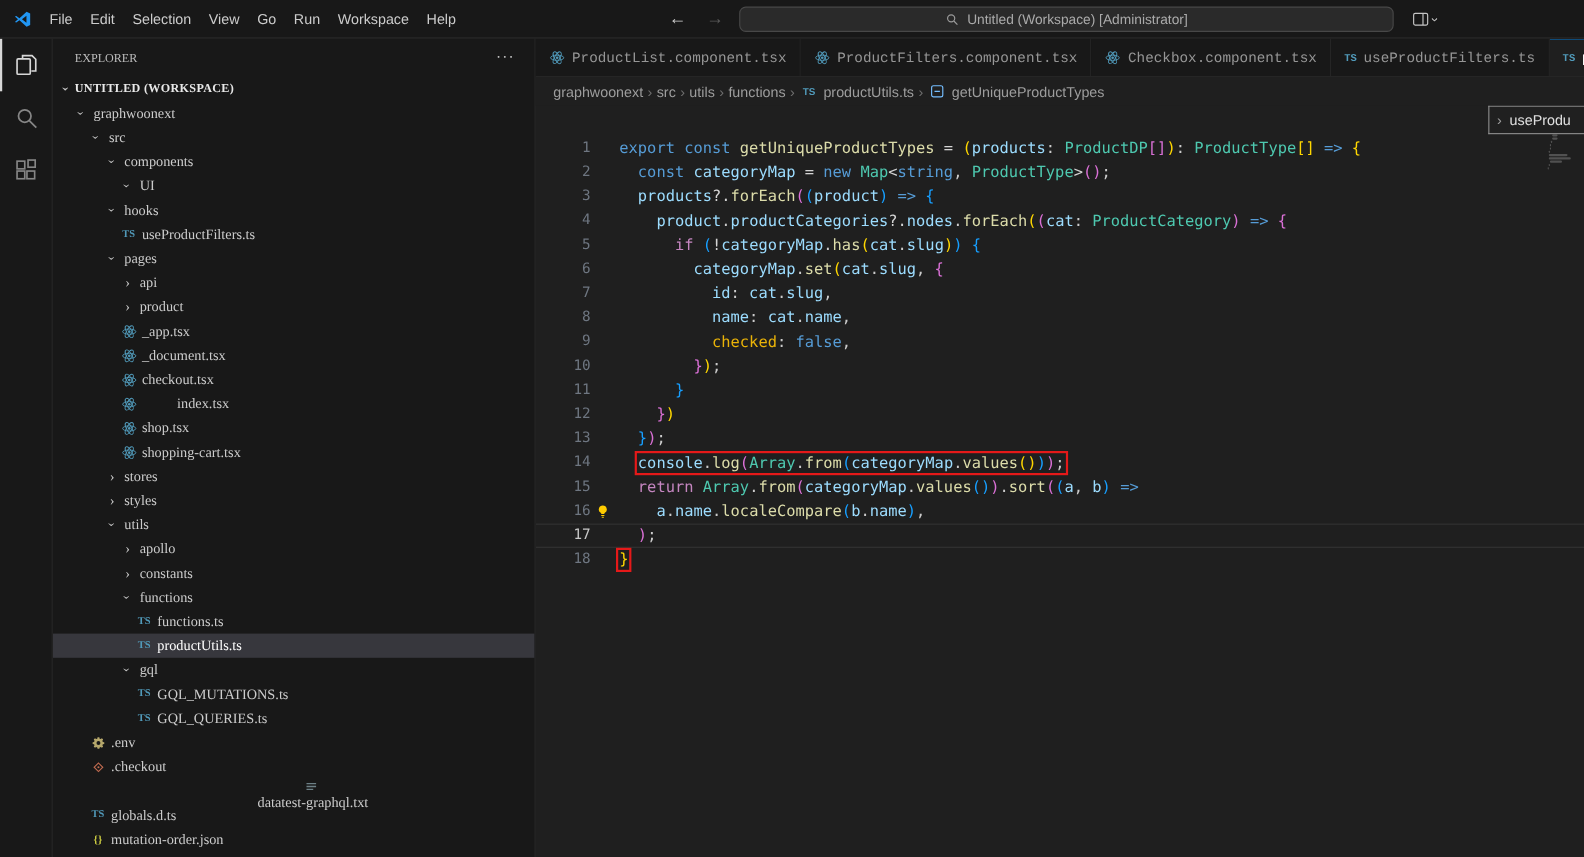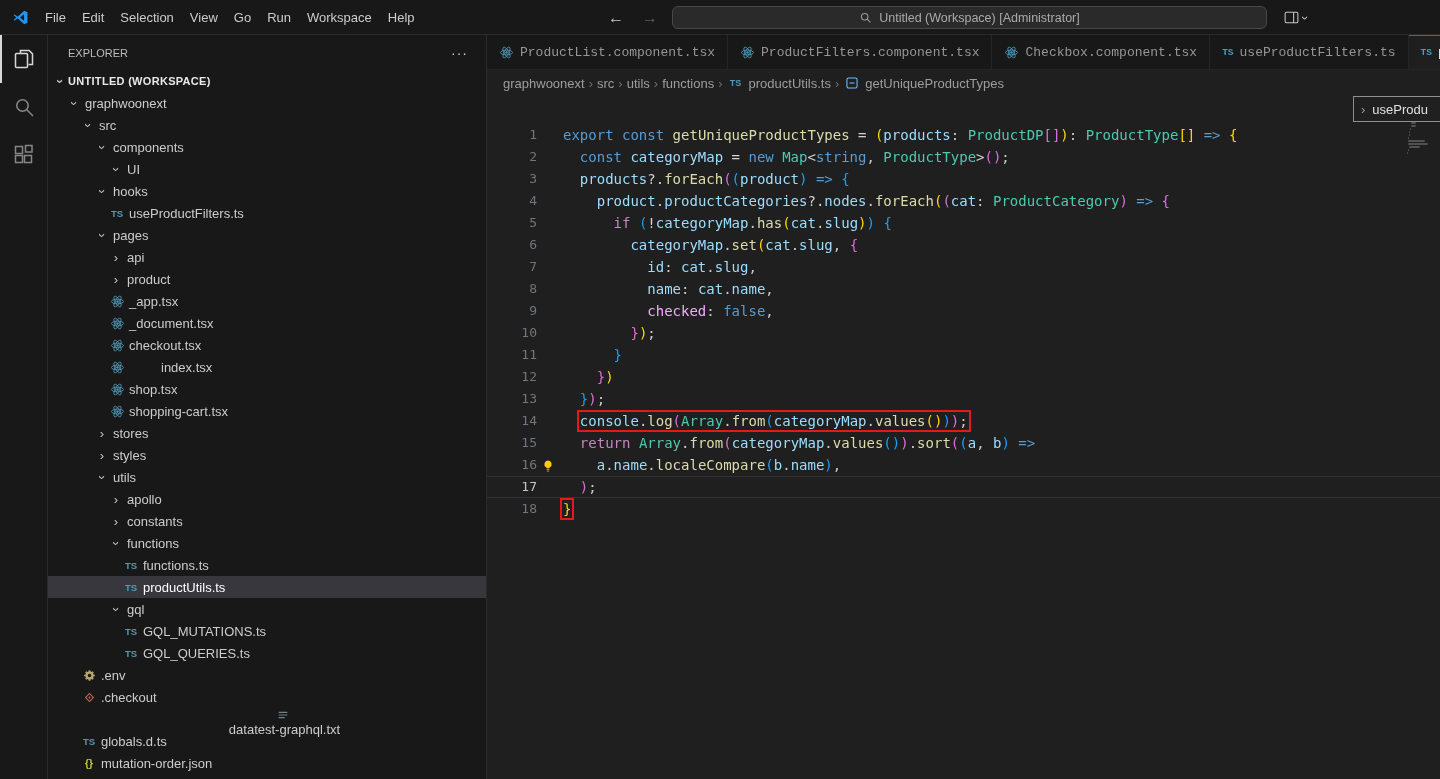--- a/index.html
+++ b/index.html
@@ -17,21 +17,21 @@
   .cmd-center{position:absolute;left:672px;top:6px;width:595px;height:23px;background:#2a2a2a;border:1px solid #484848;border-radius:6px;display:flex;align-items:center;justify-content:center;gap:7px;font-size:12.5px;color:#aaaaaa;}
   .title-right{position:absolute;right:133px;top:0;height:35px;display:flex;align-items:center;gap:3px;color:#c5c5c5;}
   .chev-down{display:inline-block;transform:rotate(90deg);font-size:12px;color:#c5c5c5;}
 
   
   .main{display:flex;height:744px;}
   .activitybar{width:48px;background:#181818;border-right:1px solid #2b2b2b;display:flex;flex-direction:column;}
   .ab-item{height:48px;display:flex;align-items:center;justify-content:center;color:#868686;border-left:2px solid transparent;padding-right:2px;cursor:pointer;}
   .ab-item.active{color:#d7d7d7;border-left-color:#d7d7d7;}
 
-  .sidebar{width:439px;background:#181818;border-right:1px solid #2b2b2b;overflow:hidden;}
+  .sidebar{width:439px;background:#181818;border-right:1px solid #2b2b2b;overflow:hidden;font-family:Liberation Serif, serif;}
   .sidebar-header{height:35px;display:flex;align-items:center;justify-content:space-between;padding:0 18px 0 20px;font-size:11px;color:#bbbbbb;}
   .more{font-size:14px;letter-spacing:1px;color:#cccccc;cursor:pointer;}
   .workspace-row{height:22px;display:flex;align-items:center;font-size:11px;font-weight:700;color:#e8e8e8;padding-left:4px;letter-spacing:.3px;cursor:pointer;}
   .tree{overflow:hidden;}
   .tree-row{height:22px;display:flex;align-items:center;color:#cccccc;cursor:pointer;white-space:nowrap;}
   .tree-row.selected{background:#37373d;color:#ffffff;}
   .twistie{width:16px;flex:none;text-align:center;color:#c5c5c5;font-size:13px;}
   .twistie.expanded{transform:rotate(90deg);}
   .file-icon{width:18px;flex:none;display:flex;align-items:center;justify-content:center;}
   .tree-label{margin-left:3px;}
@@ -442,21 +442,21 @@
     <div class="code-wrap">
       <div id="code">
           <div class="code-line"><span class="ln">1</span><span class="gutter"></span><span class="line-content" style="padding-left: 0px;"><span style="color: rgb(86, 156, 214);">export </span><span style="color: rgb(86, 156, 214);">const </span><span style="color: rgb(220, 220, 170);">getUniqueProductTypes</span><span style="color: rgb(212, 212, 212);"> = </span><span style="color: rgb(255, 215, 0);">(</span><span style="color: rgb(156, 220, 254);">products</span><span style="color: rgb(204, 204, 204);">: </span><span style="color: rgb(78, 201, 176);">ProductDP</span><span style="color: rgb(218, 112, 214);">[]</span><span style="color: rgb(255, 215, 0);">)</span><span style="color: rgb(204, 204, 204);">: </span><span style="color: rgb(78, 201, 176);">ProductType</span><span style="color: rgb(255, 215, 0);">[]</span><span style="color: rgb(204, 204, 204);"> </span><span style="color: rgb(86, 156, 214);">=&gt;</span><span style="color: rgb(204, 204, 204);"> </span><span style="color: rgb(255, 215, 0);">{</span></span></div>
           <div class="code-line"><span class="ln">2</span><span class="gutter"></span><span class="line-content" style="padding-left: 16.86px;"><span style="color: rgb(86, 156, 214);">const </span><span style="color: rgb(156, 220, 254);">categoryMap</span><span style="color: rgb(212, 212, 212);"> = </span><span style="color: rgb(86, 156, 214);">new </span><span style="color: rgb(78, 201, 176);">Map</span><span style="color: rgb(212, 212, 212);">&lt;</span><span style="color: rgb(86, 156, 214);">string</span><span style="color: rgb(204, 204, 204);">, </span><span style="color: rgb(78, 201, 176);">ProductType</span><span style="color: rgb(212, 212, 212);">&gt;</span><span style="color: rgb(218, 112, 214);">()</span><span style="color: rgb(204, 204, 204);">;</span></span></div>
           <div class="code-line"><span class="ln">3</span><span class="gutter"></span><span class="line-content" style="padding-left: 16.86px;"><span style="color: rgb(156, 220, 254);">products</span><span style="color: rgb(212, 212, 212);">?.</span><span style="color: rgb(220, 220, 170);">forEach</span><span style="color: rgb(218, 112, 214);">(</span><span style="color: rgb(23, 159, 255);">(</span><span style="color: rgb(156, 220, 254);">product</span><span style="color: rgb(23, 159, 255);">)</span><span style="color: rgb(204, 204, 204);"> </span><span style="color: rgb(86, 156, 214);">=&gt;</span><span style="color: rgb(204, 204, 204);"> </span><span style="color: rgb(23, 159, 255);">{</span></span></div>
           <div class="code-line"><span class="ln">4</span><span class="gutter"></span><span class="line-content" style="padding-left: 33.72px;"><span style="color: rgb(156, 220, 254);">product</span><span style="color: rgb(204, 204, 204);">.</span><span style="color: rgb(156, 220, 254);">productCategories</span><span style="color: rgb(212, 212, 212);">?.</span><span style="color: rgb(156, 220, 254);">nodes</span><span style="color: rgb(204, 204, 204);">.</span><span style="color: rgb(220, 220, 170);">forEach</span><span style="color: rgb(255, 215, 0);">(</span><span style="color: rgb(218, 112, 214);">(</span><span style="color: rgb(156, 220, 254);">cat</span><span style="color: rgb(204, 204, 204);">: </span><span style="color: rgb(78, 201, 176);">ProductCategory</span><span style="color: rgb(218, 112, 214);">)</span><span style="color: rgb(204, 204, 204);"> </span><span style="color: rgb(86, 156, 214);">=&gt;</span><span style="color: rgb(204, 204, 204);"> </span><span style="color: rgb(218, 112, 214);">{</span></span></div>
           <div class="code-line"><span class="ln">5</span><span class="gutter"></span><span class="line-content" style="padding-left: 50.58px;"><span style="color: rgb(197, 134, 192);">if</span><span style="color: rgb(204, 204, 204);"> </span><span style="color: rgb(23, 159, 255);">(</span><span style="color: rgb(212, 212, 212);">!</span><span style="color: rgb(156, 220, 254);">categoryMap</span><span style="color: rgb(204, 204, 204);">.</span><span style="color: rgb(220, 220, 170);">has</span><span style="color: rgb(255, 215, 0);">(</span><span style="color: rgb(156, 220, 254);">cat</span><span style="color: rgb(204, 204, 204);">.</span><span style="color: rgb(156, 220, 254);">slug</span><span style="color: rgb(255, 215, 0);">)</span><span style="color: rgb(23, 159, 255);">)</span><span style="color: rgb(204, 204, 204);"> </span><span style="color: rgb(23, 159, 255);">{</span></span></div>
           <div class="code-line"><span class="ln">6</span><span class="gutter"></span><span class="line-content" style="padding-left: 67.44px;"><span style="color: rgb(156, 220, 254);">categoryMap</span><span style="color: rgb(204, 204, 204);">.</span><span style="color: rgb(220, 220, 170);">set</span><span style="color: rgb(255, 215, 0);">(</span><span style="color: rgb(156, 220, 254);">cat</span><span style="color: rgb(204, 204, 204);">.</span><span style="color: rgb(156, 220, 254);">slug</span><span style="color: rgb(204, 204, 204);">, </span><span style="color: rgb(218, 112, 214);">{</span></span></div>
           <div class="code-line"><span class="ln">7</span><span class="gutter"></span><span class="line-content" style="padding-left: 84.3px;"><span style="color: rgb(156, 220, 254);">id</span><span style="color: rgb(204, 204, 204);">: </span><span style="color: rgb(156, 220, 254);">cat</span><span style="color: rgb(204, 204, 204);">.</span><span style="color: rgb(156, 220, 254);">slug</span><span style="color: rgb(204, 204, 204);">,</span></span></div>
           <div class="code-line"><span class="ln">8</span><span class="gutter"></span><span class="line-content" style="padding-left: 84.3px;"><span style="color: rgb(156, 220, 254);">name</span><span style="color: rgb(204, 204, 204);">: </span><span style="color: rgb(156, 220, 254);">cat</span><span style="color: rgb(204, 204, 204);">.</span><span style="color: rgb(156, 220, 254);">name</span><span style="color: rgb(204, 204, 204);">,</span></span></div>
-          <div class="code-line"><span class="ln">9</span><span class="gutter"></span><span class="line-content" style="padding-left: 84.3px;"><span style="color: #f0abfc;">checked</span><span style="color: rgb(204, 204, 204);">: </span><span style="color: rgb(86, 156, 214);">false</span><span style="color: rgb(204, 204, 204);">,</span></span></div>
+          <div class="code-line"><span class="ln">9</span><span class="gutter"></span><span class="line-content" style="padding-left: 84.3px;"><span style="color: #eab308;">checked</span><span style="color: rgb(204, 204, 204);">: </span><span style="color: rgb(86, 156, 214);">false</span><span style="color: rgb(204, 204, 204);">,</span></span></div>
           <div class="code-line"><span class="ln">10</span><span class="gutter"></span><span class="line-content" style="padding-left: 67.44px;"><span style="color: rgb(218, 112, 214);">}</span><span style="color: rgb(255, 215, 0);">)</span><span style="color: rgb(204, 204, 204);">;</span></span></div>
           <div class="code-line"><span class="ln">11</span><span class="gutter"></span><span class="line-content" style="padding-left: 50.58px;"><span style="color: rgb(23, 159, 255);">}</span></span></div>
           <div class="code-line"><span class="ln">12</span><span class="gutter"></span><span class="line-content" style="padding-left: 33.72px;"><span style="color: rgb(218, 112, 214);">}</span><span style="color: rgb(255, 215, 0);">)</span></span></div>
           <div class="code-line"><span class="ln">13</span><span class="gutter"></span><span class="line-content" style="padding-left: 16.86px;"><span style="color: rgb(23, 159, 255);">}</span><span style="color: rgb(218, 112, 214);">)</span><span style="color: rgb(204, 204, 204);">;</span></span></div>
           <div class="code-line"><span class="ln">14</span><span class="gutter"></span><span class="line-content" style="padding-left: 16.86px;"><span class="red-annotation" style="outline-color: rgb(229, 25, 25);"><span style="color: rgb(156, 220, 254);">console</span><span style="color: rgb(204, 204, 204);">.</span><span style="color: rgb(220, 220, 170);">log</span><span style="color: rgb(218, 112, 214);">(</span><span style="color: rgb(78, 201, 176);">Array</span><span style="color: rgb(204, 204, 204);">.</span><span style="color: rgb(220, 220, 170);">from</span><span style="color: rgb(23, 159, 255);">(</span><span style="color: rgb(156, 220, 254);">categoryMap</span><span style="color: rgb(204, 204, 204);">.</span><span style="color: rgb(220, 220, 170);">values</span><span style="color: rgb(255, 215, 0);">()</span><span style="color: rgb(23, 159, 255);">)</span><span style="color: rgb(218, 112, 214);">)</span><span style="color: rgb(204, 204, 204);">;</span></span></span></div>
           <div class="code-line"><span class="ln">15</span><span class="gutter"></span><span class="line-content" style="padding-left: 16.86px;"><span style="color: rgb(197, 134, 192);">return </span><span style="color: rgb(78, 201, 176);">Array</span><span style="color: rgb(204, 204, 204);">.</span><span style="color: rgb(220, 220, 170);">from</span><span style="color: rgb(218, 112, 214);">(</span><span style="color: rgb(156, 220, 254);">categoryMap</span><span style="color: rgb(204, 204, 204);">.</span><span style="color: rgb(220, 220, 170);">values</span><span style="color: rgb(23, 159, 255);">()</span><span style="color: rgb(218, 112, 214);">)</span><span style="color: rgb(204, 204, 204);">.</span><span style="color: rgb(220, 220, 170);">sort</span><span style="color: rgb(218, 112, 214);">(</span><span style="color: rgb(23, 159, 255);">(</span><span style="color: rgb(156, 220, 254);">a</span><span style="color: rgb(204, 204, 204);">, </span><span style="color: rgb(156, 220, 254);">b</span><span style="color: rgb(23, 159, 255);">)</span><span style="color: rgb(204, 204, 204);"> </span><span style="color: rgb(86, 156, 214);">=&gt;</span></span></div>
           <div class="code-line"><span class="ln">16</span><span class="gutter"><span class="bulb"><svg viewBox="0 0 16 16" width="14" height="14">
                   <path d="M8 1.8a4.1 4.1 0 0 0-2.2 7.6c.4.3.7.8.7 1.3h3c0-.5.3-1 .7-1.3A4.1 4.1 0 0 0 8 1.8z" fill="#ffcc00"></path>
                   <rect x="6.3" y="11.6" width="3.4" height="1.1" rx=".4" fill="#ffcc00"></rect>
                   <rect x="6.8" y="13.4" width="2.4" height="1" rx=".4" fill="#ffcc00"></rect>

